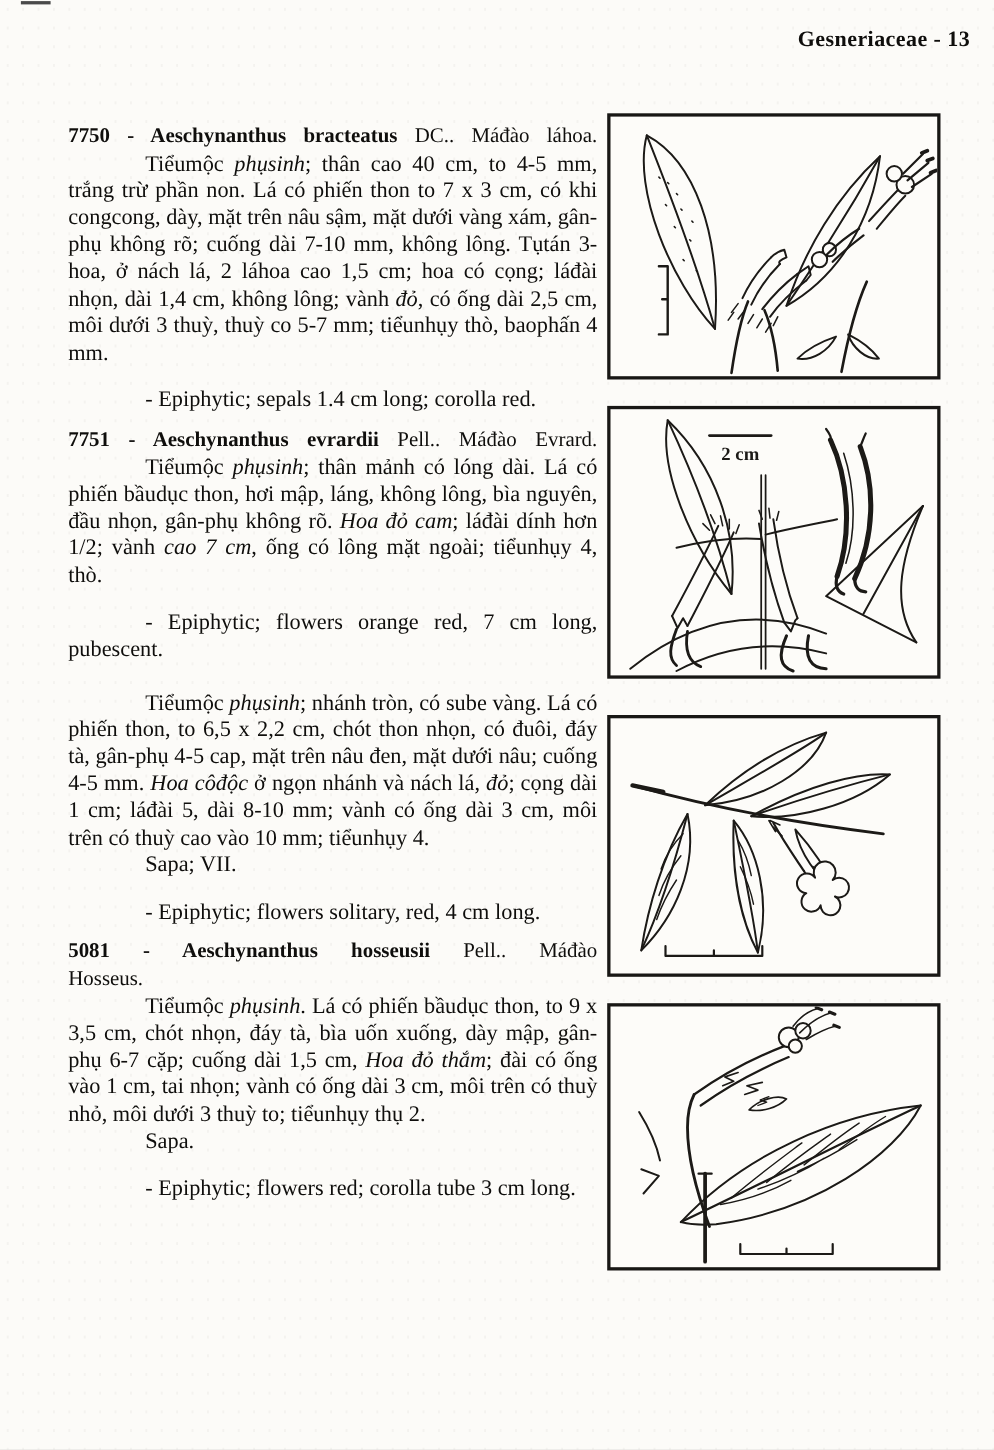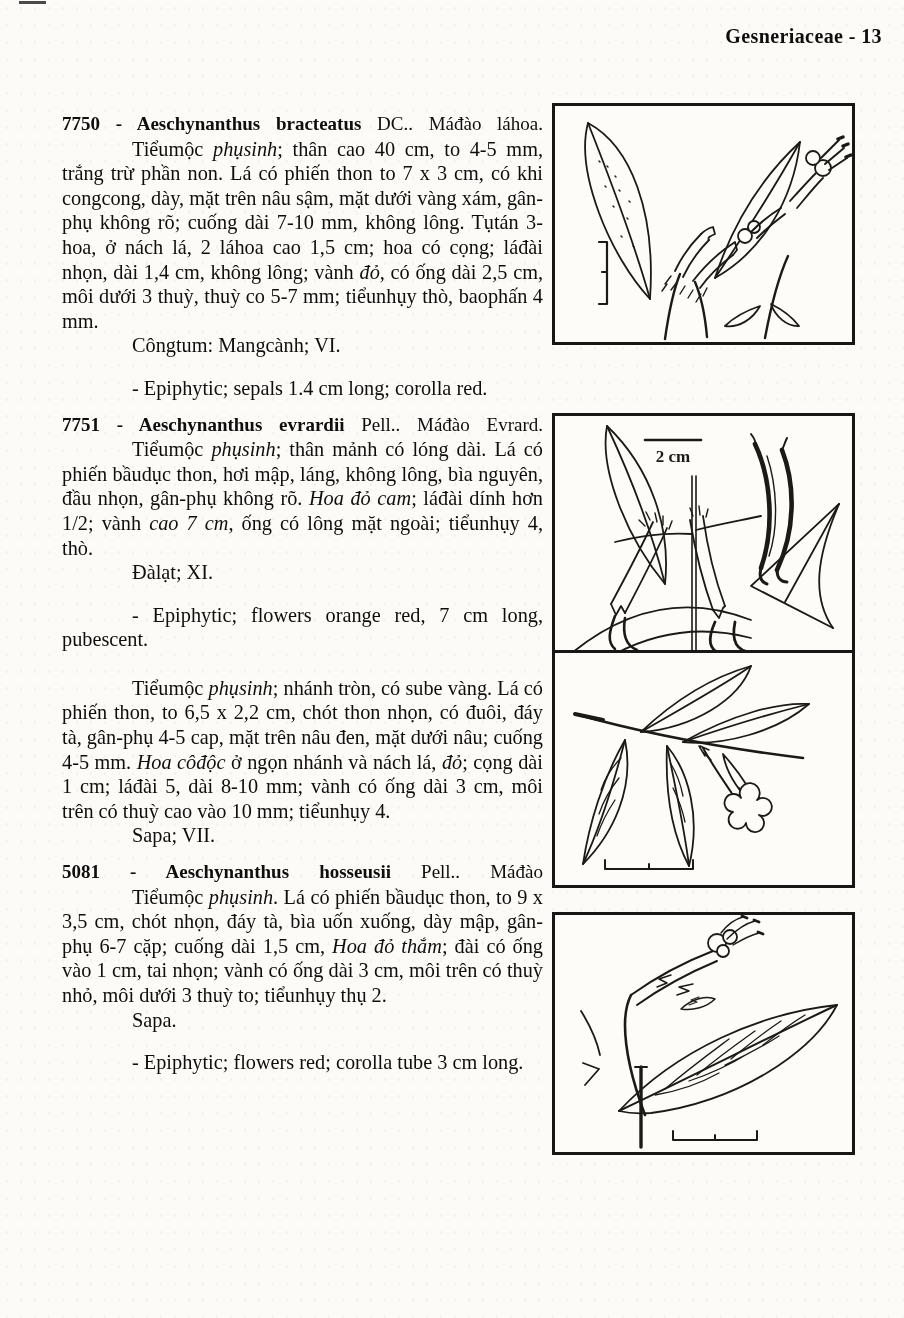--- a/index.html
+++ b/index.html
@@ -33,57 +33,56 @@
   .entry-7751{margin-top:12px;}
   .entry-7752{margin-top:24px;}
   .entry-7752 .body-para{margin-top:16px;font-family:Liberation Serif, serif;}
   .entry-7753{margin-top:12px;}
   .figbox{
     position:absolute;left:552px;width:303px;margin:0;
     border:3px solid #181715;background:#fdfcf9;box-sizing:border-box;
   }
   .figbox svg{display:block;width:100%;height:100%;}
   .fig-1{top:103px;height:242px;}
-  .fig-2{top:369px;height:248px;margin-top:44px;}
+  .fig-2{top:369px;height:248px;}
   .fig-3{top:650px;height:238px;}
   .fig-4{top:912px;height:243px;}
   .scale-text{font-family:"Liberation Serif","DejaVu Serif",serif;font-weight:bold;}
 </style>
 </head>
 <body>
 
 <div class="page">
 
   <div class="scan-artifact"></div>
 
   <div class="running-head">Gesneriaceae - 13</div>
 
   <div class="text-col">
 
     <section class="entry entry-7750">
       <h2 class="sp-head"><b>7750 - Aeschynanthus bracteatus</b> <span>DC.. Máđào láhoa.</span></h2>
       <p class="body-para"><span>Tiểumộc </span><i>phụsinh</i><span>; thân cao 40 cm, to 4-5 mm, trắng trừ phần non. Lá có phiến thon to 7 x 3 cm, có khi congcong, dày, mặt trên nâu sậm, mặt dưới vàng xám, gân-phụ không rõ; cuống dài 7-10 mm, không lông. Tụtán 3-hoa, ở nách lá, 2 láhoa cao 1,5 cm; hoa có cọng; láđài nhọn, dài 1,4 cm, không lông; vành </span><i>đỏ</i><span>, có ống dài 2,5 cm, môi dưới 3 thuỳ, thuỳ co 5-7 mm; tiểunhụy thò, baophấn 4 mm.</span></p>
-      <p class="dist">Côngtum: Mangcành; VI.</p>
       <p class="note">- Epiphytic; sepals 1.4 cm long; corolla red.</p>
     </section>
 
     <section class="entry entry-7751">
       <h2 class="sp-head"><b>7751 - Aeschynanthus evrardii</b> <span>Pell.. Máđào Evrard.</span></h2>
       <p class="body-para"><span>Tiểumộc </span><i>phụsinh</i><span>; thân mảnh có lóng dài. Lá có phiến bầudục thon, hơi mập, láng, không lông, bìa nguyên, đầu nhọn, gân-phụ không rõ. </span><i>Hoa đỏ cam</i><span>; láđài dính hơn 1/2; vành </span><i>cao 7 cm</i><span>, ống có lông mặt ngoài; tiểunhụy 4, thò.</span></p>
-      <p class="dist">Đàlạt; XI.</p>
       <p class="note">- Epiphytic; flowers orange red, 7 cm long, pubescent.</p>
     </section>
 
     <section class="entry entry-7752">
       <p class="body-para"><span>Tiểumộc </span><i>phụsinh</i><span>; nhánh tròn, có sube vàng. Lá có phiến thon, to 6,5 x 2,2 cm, chót thon nhọn, có đuôi, đáy tà, gân-phụ 4-5 cap, mặt trên nâu đen, mặt dưới nâu; cuống 4-5 mm. </span><i>Hoa côđộc</i><span> ở ngọn nhánh và nách lá, </span><i>đỏ</i><span>; cọng dài 1 cm; láđài 5, dài 8-10 mm; vành có ống dài 3 cm, môi trên có thuỳ cao vào 10 mm; tiểunhụy 4.</span></p>
       <p class="dist">Sapa; VII.</p>
+      <p class="note">- Epiphytic; flowers solitary, red, 4 cm long.</p>
     </section>
 
     <section class="entry entry-7753">
-      <h2 class="sp-head"><span class="head-line1"><b>5081 - Aeschynanthus hosseusii</b> <span>Pell.. Máđào</span></span></h2>
+      <h2 class="sp-head"><span class="head-line1"><b>5081 - Aeschynanthus hosseusii</b> <span>Pell.. Máđào</span></span><span class="head-line2">Hosseus.</span></h2>
       <p class="body-para"><span>Tiểumộc </span><i>phụsinh</i><span>. Lá có phiến bầudục thon, to 9 x 3,5 cm, chót nhọn, đáy tà, bìa uốn xuống, dày mập, gân-phụ 6-7 cặp; cuống dài 1,5 cm, </span><i>Hoa đỏ thắm</i><span>; đài có ống vào 1 cm, tai nhọn; vành có ống dài 3 cm, môi trên có thuỳ nhỏ, môi dưới 3 thuỳ to; tiểunhụy thụ 2.</span></p>
       <p class="dist">Sapa.</p>
       <p class="note">- Epiphytic; flowers red; corolla tube 3 cm long.</p>
     </section>
 
   </div>
 
   <figure class="figbox fig-1">
     <svg viewBox="0 0 297 236">
       <g stroke="#1c1a17" stroke-width="1.8" fill="none" stroke-linecap="round" stroke-linejoin="round">

